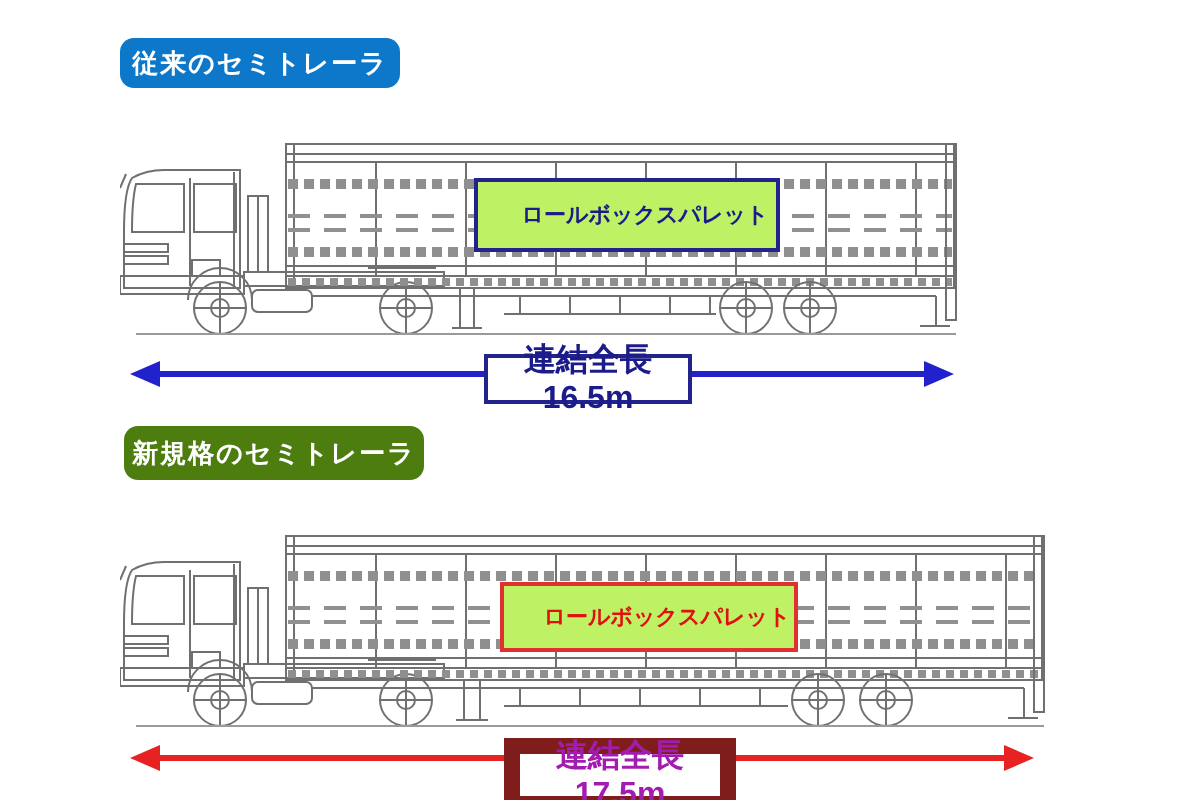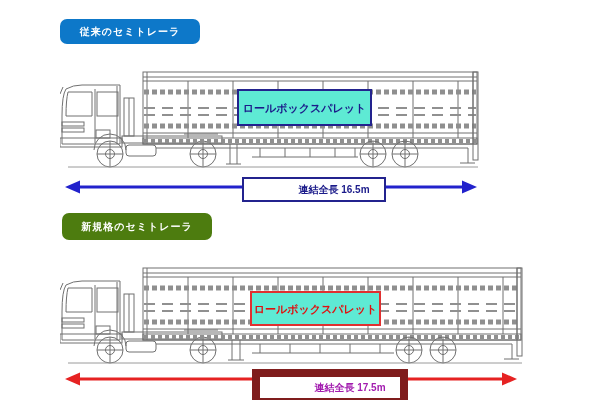--- a/index.html
+++ b/index.html
@@ -1,30 +1,30 @@
 <!DOCTYPE html>
 <html><head>
 <meta charset="utf-8">
 <style>
   html,body{margin:0;padding:0;background:#ffffff;}
   body{width:600px;height:400px;position:relative;overflow:hidden;
        font-family:"Liberation Sans","DejaVu Sans",sans-serif;}
   .abs{position:absolute;}
   .badge{display:flex;align-items:center;justify-content:center;
-         color:#ffffff;font-weight:bold;font-size:10px;border-radius:7px;
+         color:#ffffff;font-weight:bold;font-size:13px;border-radius:7px;
          letter-spacing:1px;}
   .badge.blue{background:#0d78c9;}
   .badge.red{background:#4d7c0f;}
-  .cargo-box{background:#5eead4;text-align:center;font-weight:bold;
+  .cargo-box{background:#bef264;text-align:center;font-weight:bold;
              font-size:11px;line-height:14px;display:flex;flex-direction:column;
-             justify-content:center;}
+             justify-content:center;padding-left:18px;}
   .cargo-box.blue{border:2px solid #23238e;color:#1b1b8a;}
   .cargo-box.red{border:2px solid #e03030;color:#e01010;}
-  .len-box{background:#ffffff;text-align:center;font-weight:bold;font-size:10px;
-           display:flex;align-items:center;justify-content:center;padding-left:40px;}
+  .len-box{background:#ffffff;text-align:center;font-weight:bold;font-size:16px;
+           display:flex;align-items:center;justify-content:center;}
   .len-box.blue{border:2px solid #23238e;color:#1b1b8a;}
   .len-box.red{border:8px solid #7f1d1d;color:#a21caf;}
   svg{display:block;}
 </style>
 </head>
 <body>
 
 <div class="abs badge blue" style="left:60px;top:19px;width:140px;height:25px;">従来のセミトレーラ</div>
 
 <svg class="abs" style="left:60px;top:64px;" width="422" height="106" viewBox="0 0 422 106">

